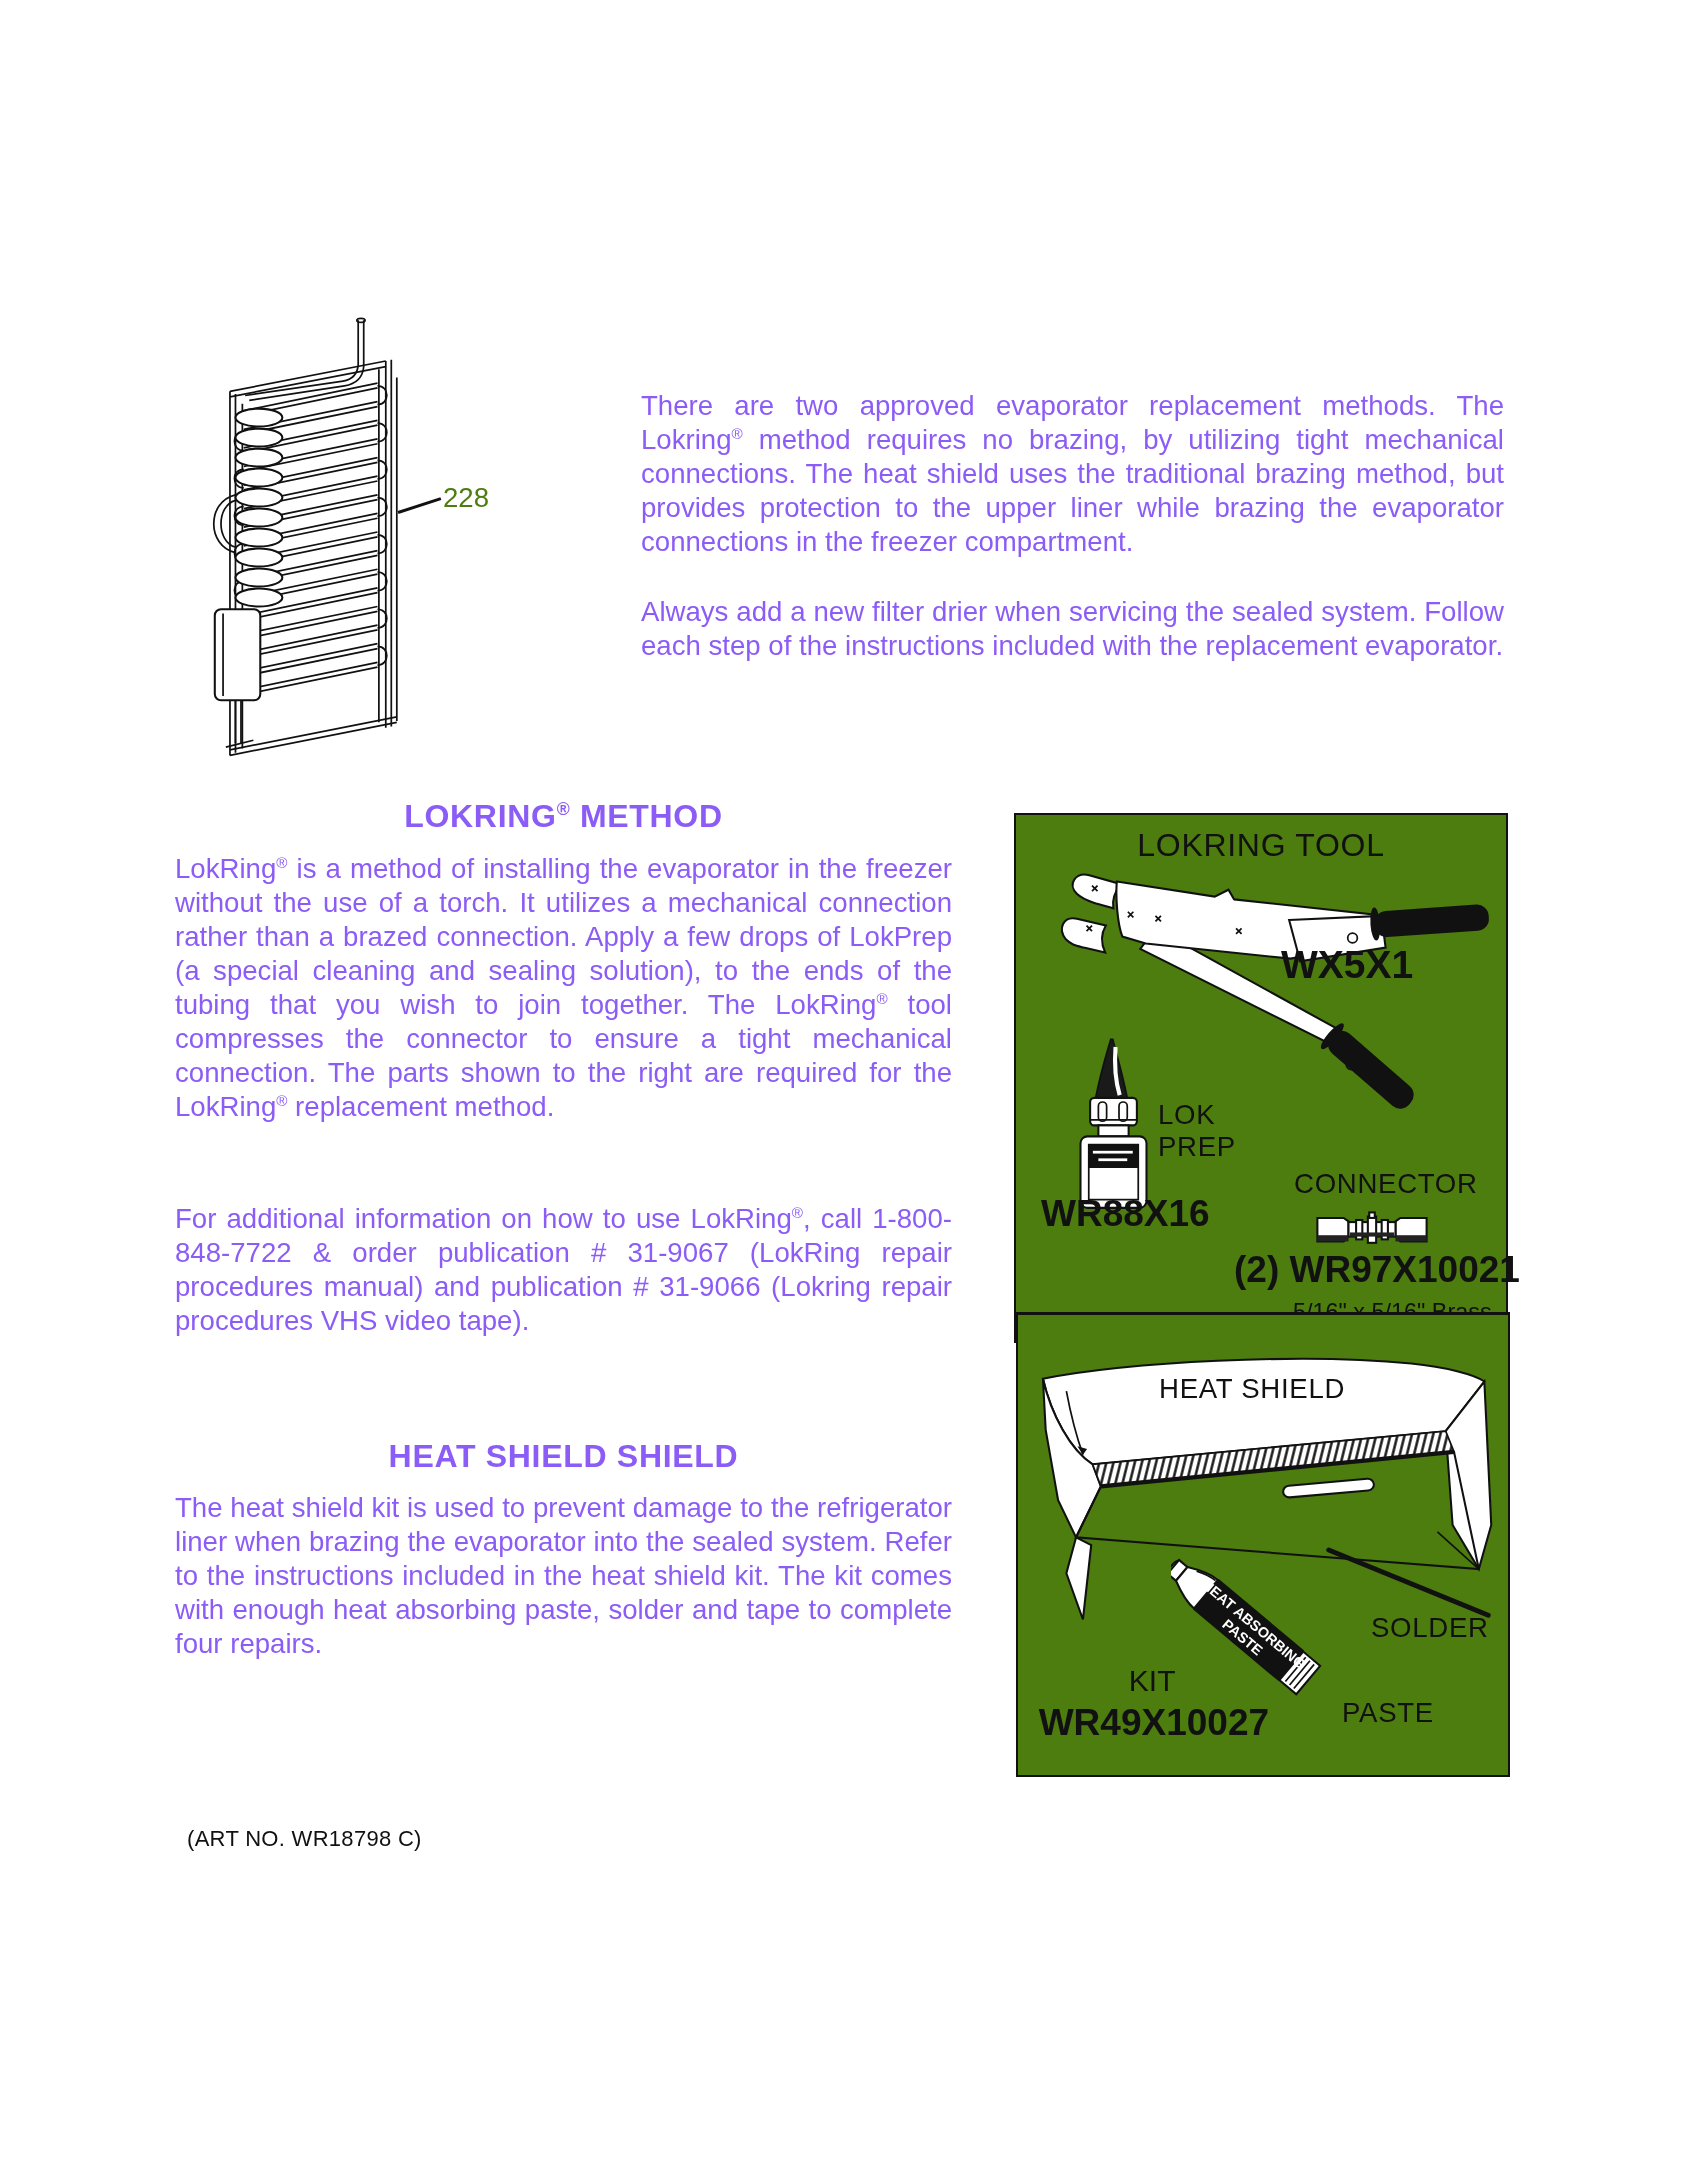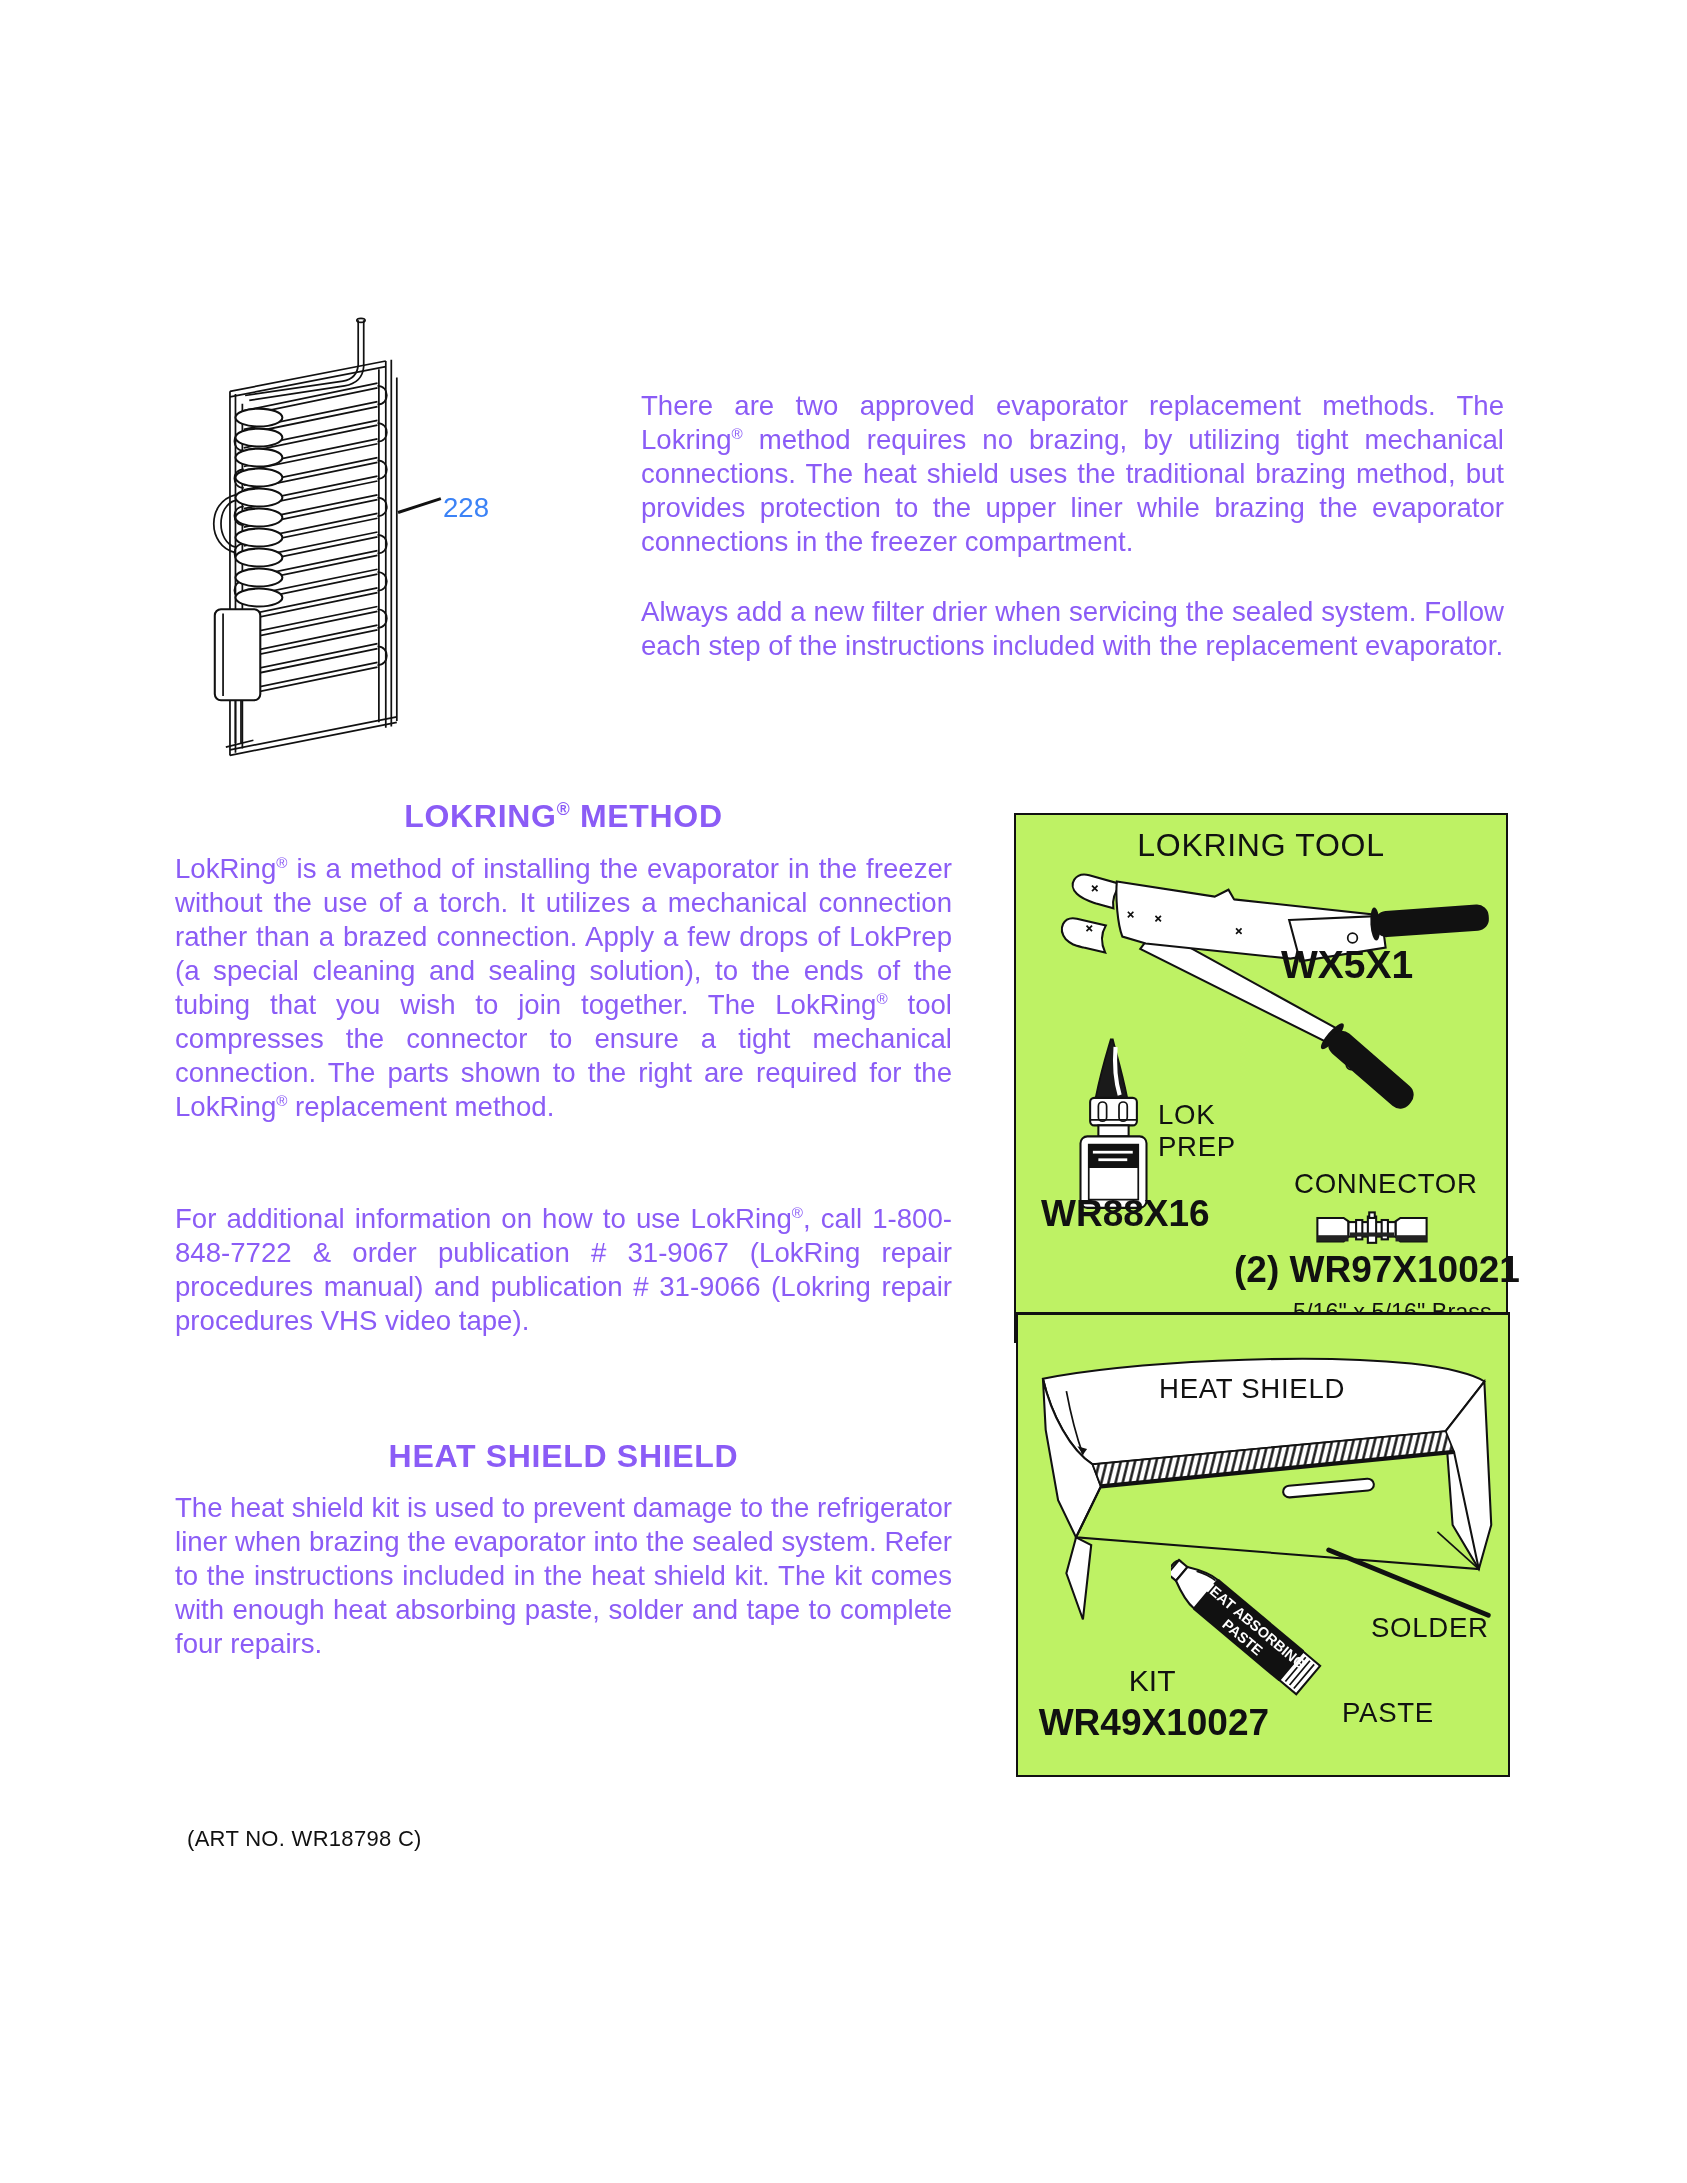--- a/index.html
+++ b/index.html
@@ -9,40 +9,40 @@
   }
   .abs{position:absolute;}
   p.body-text{
     margin:0;font-size:27.6px;line-height:34px;text-align:justify;color:#8b5cf6;
   }
   h2.section-heading{
     margin:0;font-size:32px;line-height:36px;font-weight:bold;text-align:center;color:#8b5cf6;
     letter-spacing:0.7px;
   }
   sup.reg{font-size:55%;vertical-align:super;line-height:0;}
-  .part-box{position:absolute;background:#bef264;}
+  .part-box{position:absolute;background:#4d7c0f;}
   #lokring-box{left:1014px;top:813px;width:490px;height:526px;border:2.1px solid #111;}
   #heatshield-box{left:1016px;top:1312px;width:490px;height:460px;border:2.1px solid #111;border-top-width:3.4px;}
   .box-label{position:absolute;font-size:27.6px;line-height:30px;color:#111;letter-spacing:0.7px;white-space:nowrap;}
   .part-number{position:absolute;font-size:37px;line-height:40px;font-weight:bold;color:#111;white-space:nowrap;letter-spacing:0px;}
   #box1-title{left:0;top:15px;width:100%;text-align:center;font-size:32px;}
   #wx5x1{left:265px;top:130px;font-size:39px;}
   #lokprep-label{left:142px;top:284px;line-height:32px;}
   #connector-label{left:278px;top:354px;}
   #wr88x16{left:25px;top:379px;text-align:right;}
   #wr97{left:218px;top:435px;}
   #brass-size{left:277px;top:477px;font-size:23.4px;font-weight:normal;}
   #heatshield-label{left:141px;top:59px;}
   #solder-label{left:353px;top:298px;}
   #paste-label{left:324px;top:383px;}
   #kit-col{left:20.7px;top:348px;width:227px;text-align:center;}
   #kit-label{position:static;display:block;font-size:30px;line-height:36px;}
   #kit-part{position:static;display:block;margin-top:4.1px;font-size:37px;line-height:40px;font-weight:bold;}
   #art-no{left:175px;top:1826px;font-size:22px;font-weight:normal;letter-spacing:0.3px;margin-left:12px;}
-  #callout-228{left:443px;top:492px;font-size:27.6px;color:#3b82f6;}
+  #callout-228{left:443px;top:482px;font-size:27.6px;color:#4d7c0f;}
   #leader-228{left:398px;top:511px;width:45px;height:2.8px;background:#111;transform:rotate(-18deg);transform-origin:left center;}
   svg{display:block;}
   svg text{font-family:"Liberation Sans",sans-serif;}
   .ill{stroke:#111;fill:none;stroke-width:2.5;}
   .illw{stroke:#111;fill:#fff;stroke-width:3;}
 </style>
 </head>
 <body>
 
 <div class="page">

